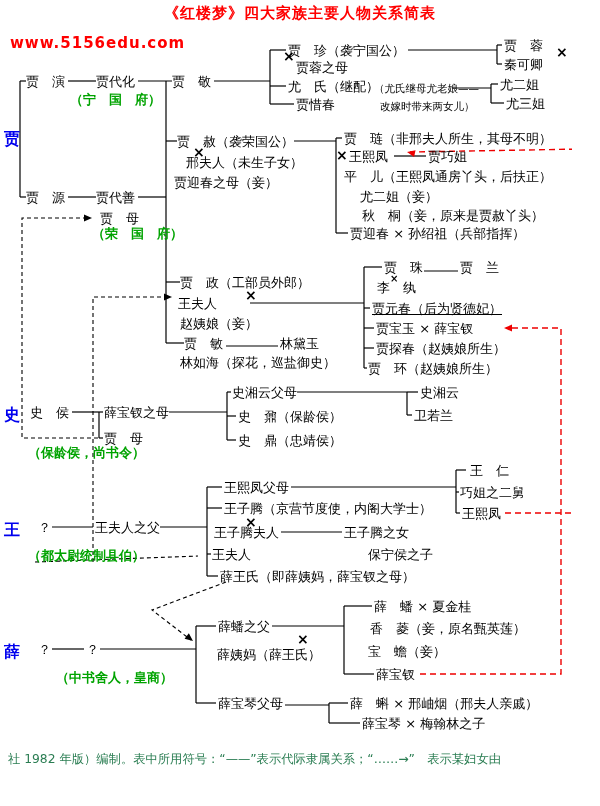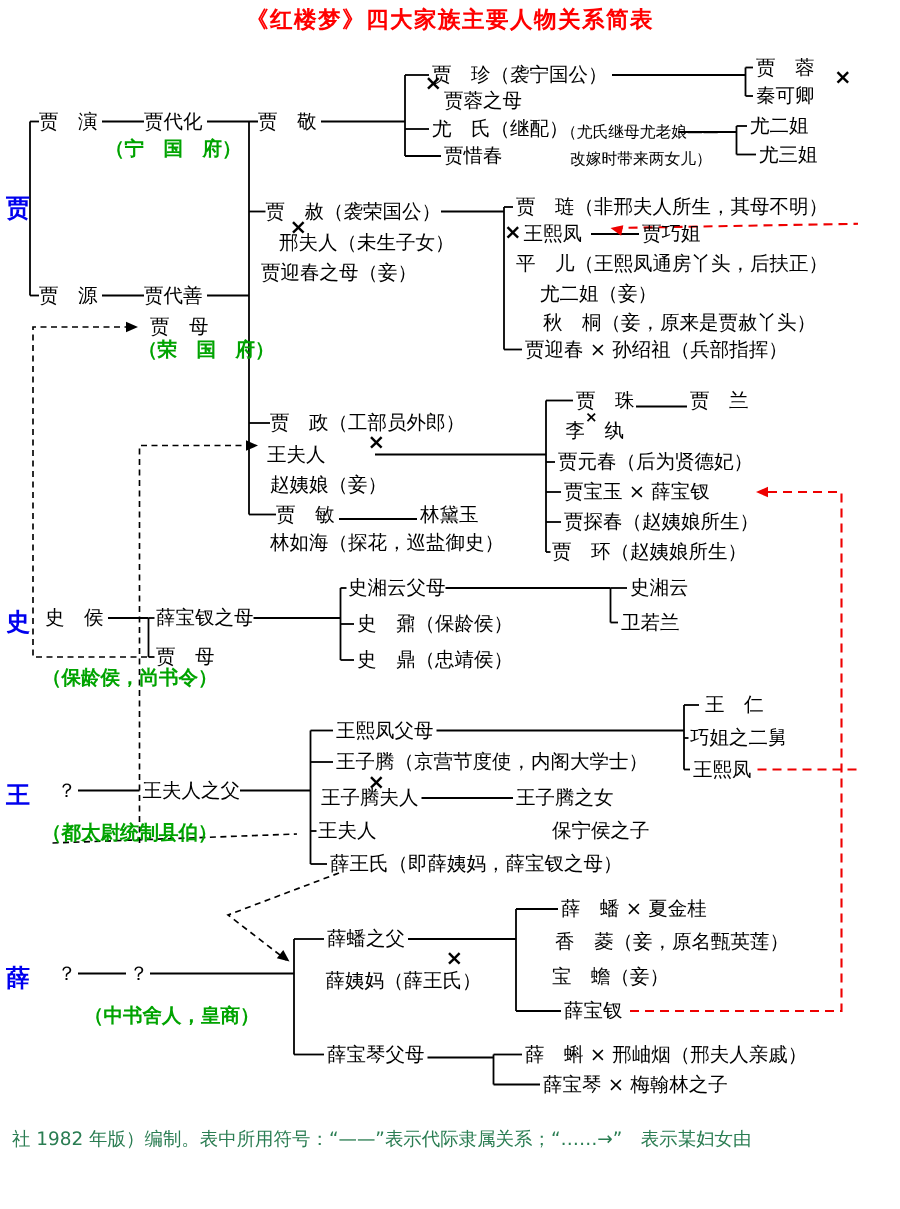--- a/index.html
+++ b/index.html
@@ -107,20 +107,21 @@
       <polyline points="226,582 152,610 191,640" fill="none" stroke="#000000" stroke-width="1.1" stroke-dasharray="4,3"></polyline>
       <polyline points="505,513 583,513 583,149 410,152" fill="none" stroke="#ee0000" stroke-width="1.4" stroke-dasharray="6,4"></polyline>
       <polyline points="420,674 561,674 561,328 506,328" fill="none" stroke="#ee0000" stroke-width="1.4" stroke-dasharray="6,4"></polyline>
       <path d="M0,0 L-8,3.5 L-8,-3.5 Z" fill="#000000" transform="translate(92,218) rotate(0)"></path>
       <path d="M0,0 L-8,3.5 L-8,-3.5 Z" fill="#000000" transform="translate(172,297) rotate(0)"></path>
       <path d="M0,0 L-8,3.5 L-8,-3.5 Z" fill="#000000" transform="translate(193,641) rotate(38)"></path>
       <path d="M0,0 L-8,3.5 L-8,-3.5 Z" fill="#ee0000" transform="translate(407,152) rotate(192)"></path>
       <path d="M0,0 L-8,3.5 L-8,-3.5 Z" fill="#ee0000" transform="translate(504,328) rotate(180)"></path>
     </svg>
   <div id="title">《红楼梦》四大家族主要人物关系简表</div>
+  <div id="watermark">www.5156edu.com</div>
   <div id="nodes-layer">
       <div class="node" style="left: 26px; top: 74px;">贾　演</div>
       <div class="node" style="left: 96px; top: 74px;">贾代化</div>
       <div class="node" style="left: 172px; top: 74px;">贾　敬</div>
       <div class="node" style="left: 288px; top: 43px;">贾　珍（袭宁国公）</div>
       <div class="node" style="left: 296px; top: 60px;">贾蓉之母</div>
       <div class="node" style="left: 288px; top: 79px;">尤　氏（继配）</div>
       <div class="node small" style="left: 374px; top: 82px;">（尤氏继母尤老娘——</div>
       <div class="node" style="left: 296px; top: 97px;">贾惜春</div>
       <div class="node small" style="left: 380px; top: 100px;">改嫁时带来两女儿）</div>
@@ -143,21 +144,21 @@
       <div class="node" style="left: 350px; top: 226px; text-align: center;">贾迎春 × 孙绍祖（兵部指挥）</div>
       <div class="node" style="left: 180px; top: 275px;">贾　政（工部员外郎）</div>
       <div class="node" style="left: 178px; top: 296px;">王夫人</div>
       <div class="node" style="left: 180px; top: 316px;">赵姨娘（妾）</div>
       <div class="node" style="left: 184px; top: 336px;">贾　敏</div>
       <div class="node" style="left: 280px; top: 336px;">林黛玉</div>
       <div class="node" style="left: 180px; top: 355px;">林如海（探花，巡盐御史）</div>
       <div class="node" style="left: 384px; top: 260px;">贾　珠</div>
       <div class="node" style="left: 460px; top: 260px;">贾　兰</div>
       <div class="node" style="left: 377px; top: 280px;">李　纨</div>
-      <div class="node" style="left: 372px; top: 301px;">贾元春（后为贤德妃）</div>
+      <div class="node" style="left: 372px; top: 301px; text-decoration: underline;">贾元春（后为贤德妃）</div>
       <div class="node" style="left: 376px; top: 321px;">贾宝玉 × 薛宝钗</div>
       <div class="node" style="left: 376px; top: 341px;">贾探春（赵姨娘所生）</div>
       <div class="node" style="left: 368px; top: 361px;">贾　环（赵姨娘所生）</div>
       <div class="node" style="left: 30px; top: 405px;">史　侯</div>
       <div class="node" style="left: 104px; top: 405px;">薛宝钗之母</div>
       <div class="node" style="left: 104px; top: 431px;">贾　母</div>
       <div class="node" style="left: 232px; top: 385px;">史湘云父母</div>
       <div class="node" style="left: 238px; top: 409px;">史　鼐（保龄侯）</div>
       <div class="node" style="left: 238px; top: 433px;">史　鼎（忠靖侯）</div>
       <div class="node" style="left: 420px; top: 385px;">史湘云</div>

